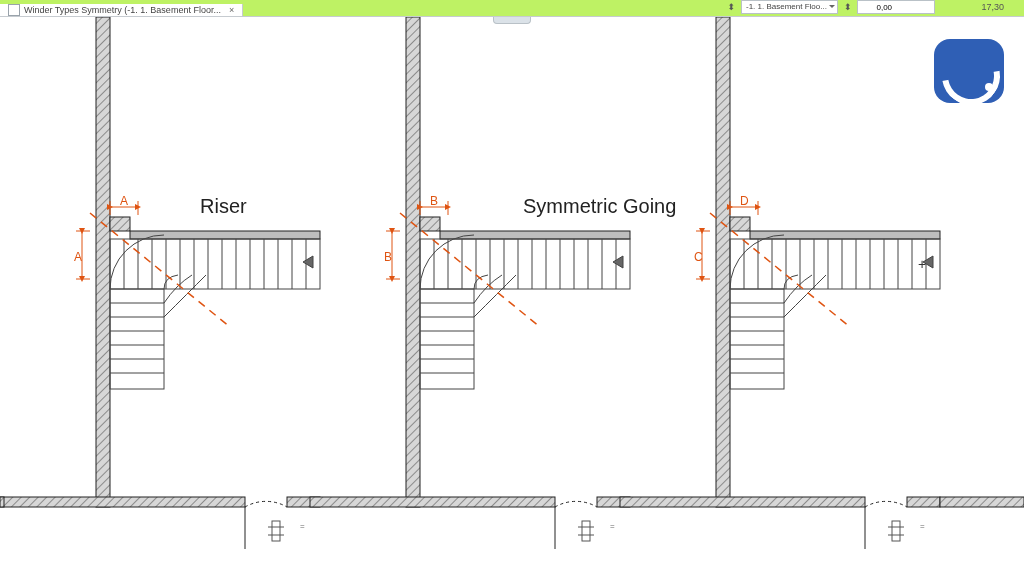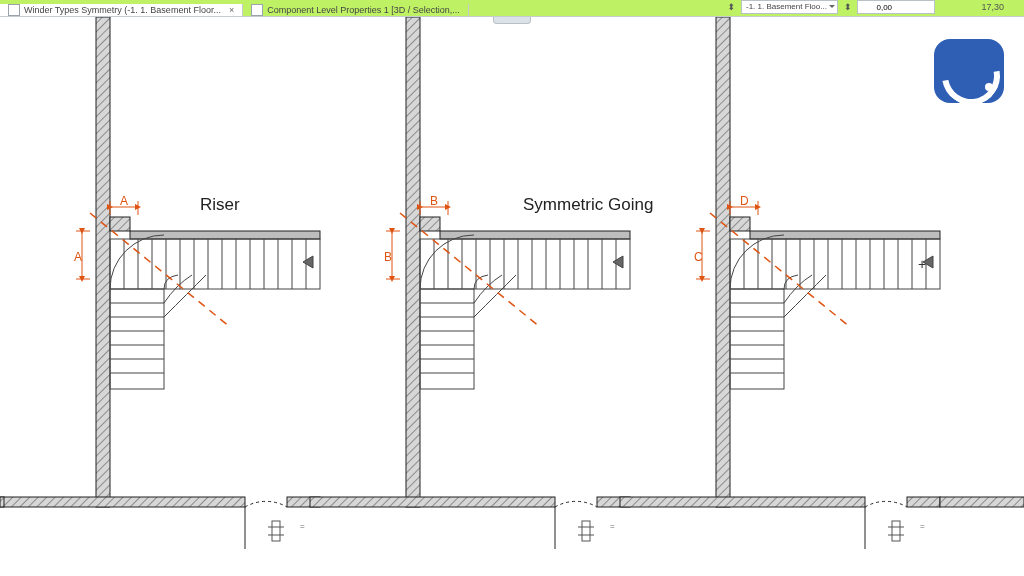--- a/index.html
+++ b/index.html
@@ -11,36 +11,32 @@
   .tab-close{margin-left:4px;color:#666}
   .topfield{position:absolute;right:20px;top:-1px;height:16px;display:flex;align-items:center;gap:6px;font-size:9px;color:#555}
   .topfield .dropdown{border:1px solid #b9c1c7;background:#fff;height:12px;padding:0 10px 0 4px;position:relative;font-size:8px;line-height:12px;color:#444}
   .topfield .dropdown::after{content:"";position:absolute;right:2px;top:4px;border-left:3px solid transparent;border-right:3px solid transparent;border-top:3px solid #666}
   .topfield input{width:40px;height:12px;border:1px solid #b9c1c7;font-size:8px;padding:0 18px}
   .canvas{position:relative;width:1024px;height:558px;background:#fff}
   .svg-canvas{position:absolute;left:0;top:0}
   .logo{position:absolute;right:20px;top:22px;width:70px;height:64px;background:#2f5fb5;border-radius:16px}
   .logo::before{content:"";position:absolute;left:8px;top:8px;width:46px;height:46px;border:6px solid transparent;border-top-color:#fff;border-right-color:#fff;border-radius:50%;transform:rotate(125deg)}
   .logo::after{content:"";position:absolute;right:11px;bottom:12px;width:8px;height:8px;background:#fff;border-radius:50%}
-  .label{position:absolute;font-size:17px;color:#222;font-weight:500}
+  .label{position:absolute;font-size:20px;color:#222;font-weight:500}
   .label.asym{color:#e36a1f}
   .grabber{position:absolute;left:50%;top:0;width:36px;height:6px;transform:translateX(-50%);background:#dbe2e8;border:1px solid #b9c1c7;border-top:none;border-radius:0 0 4px 4px}
 </style>
 </head>
 <body>
 
 <div class="tabbar">
   <div class="tab active">
     <span class="tab-ico"></span>
     <span>Winder Types Symmetry (-1. 1. Basement Floor...</span>
     <span class="tab-close">×</span>
-  </div>
-  <div class="tab">
-    <span class="tab-ico"></span>
-    <span>Component Level Properties 1 [3D / Selection,...</span>
   </div>
   <div class="topfield">
     <span>⬍</span>
     <span class="dropdown">-1. 1. Basement Floo...</span>
     <span>⬍</span>
     <input value="0,00" style="">
     <span style="margin-left:40px">17,30</span>
   </div>
 </div>
 

